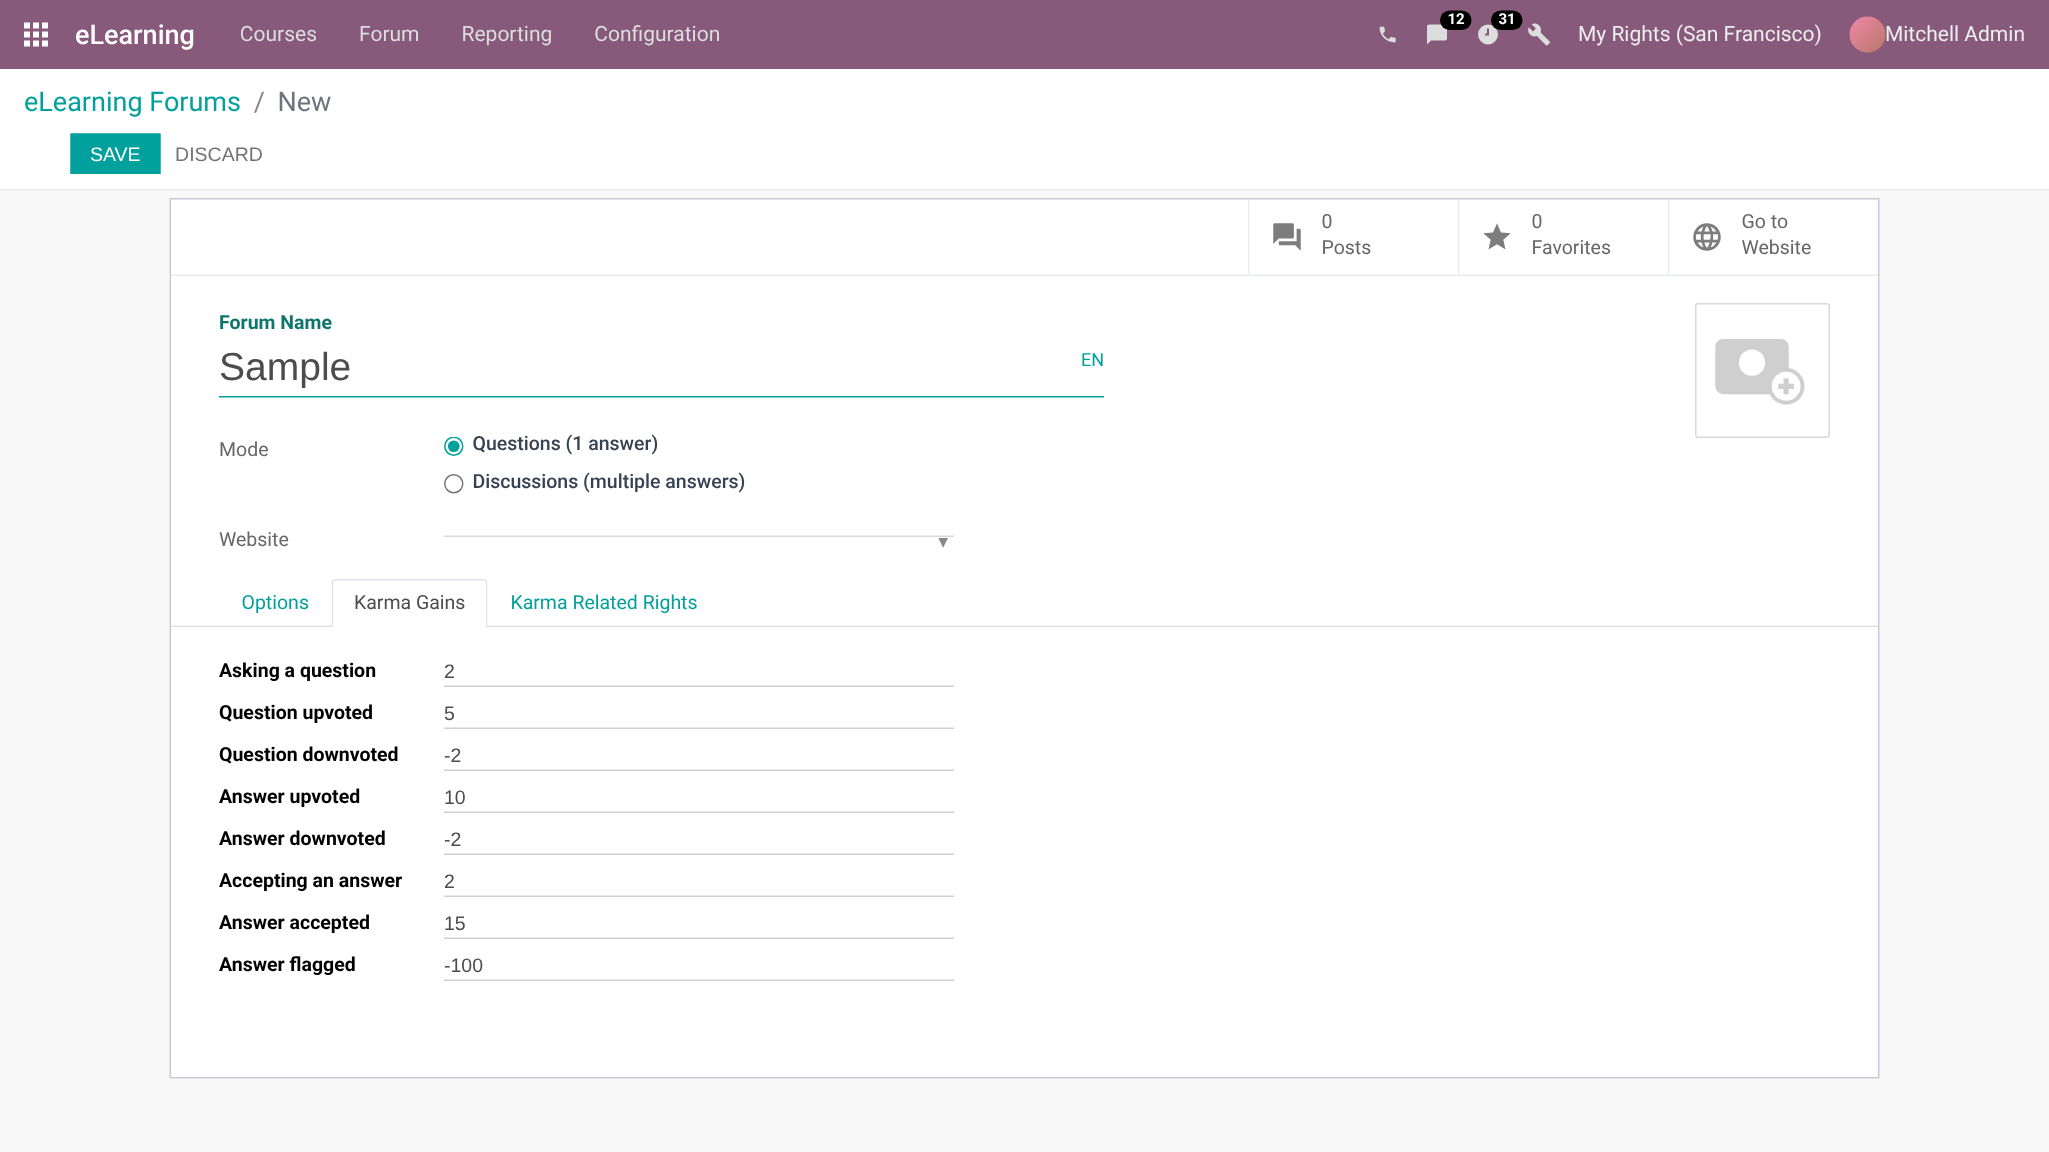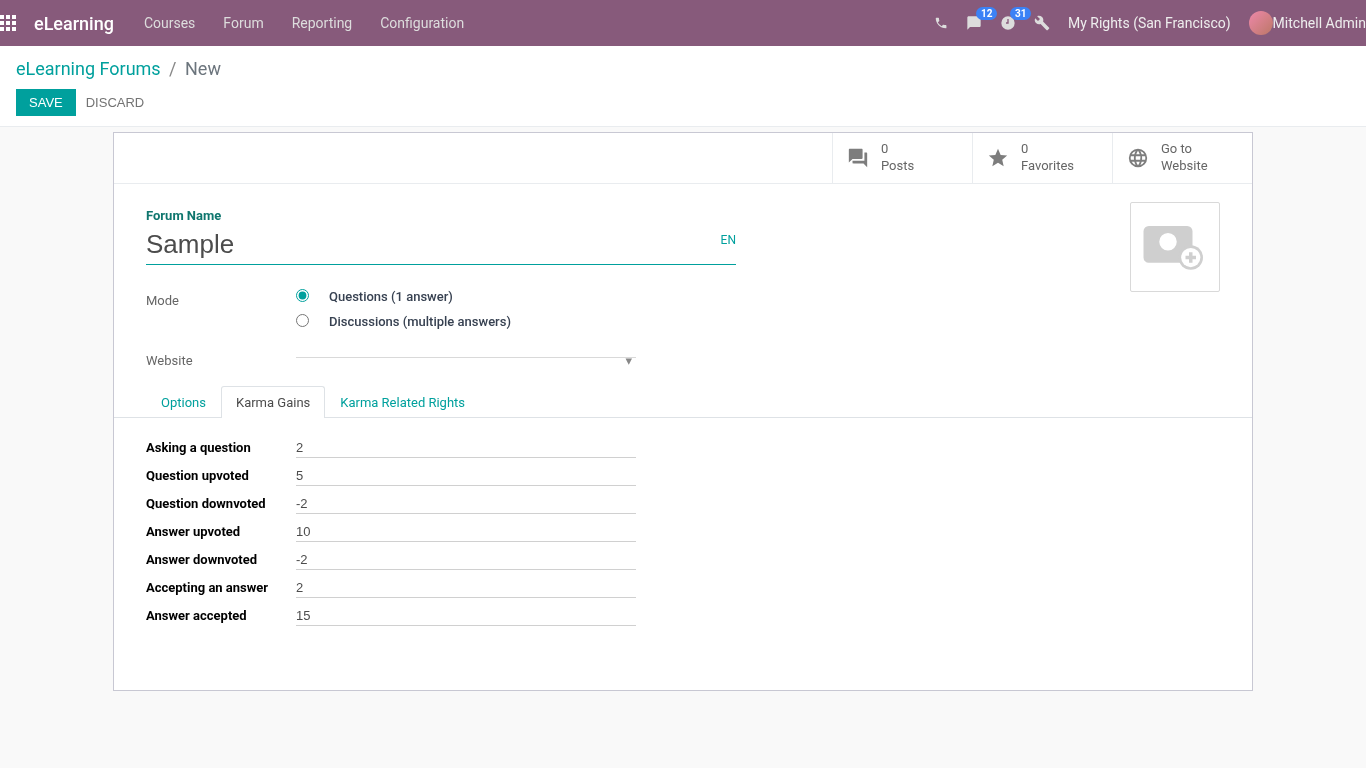--- a/index.html
+++ b/index.html
@@ -1,59 +1,59 @@
 <!DOCTYPE html>
 <html><head>
 <meta charset="utf-8">
 <style>
 * { box-sizing: border-box; margin: 0; padding: 0; }
 body { font-family: -apple-system, BlinkMacSystemFont, "Segoe UI", Roboto, "Helvetica Neue", Arial, sans-serif; font-size: 13px; color: #4c4c4c; background: #f9f9f9; }
 
-.topbar { background: #875a7b; color: #fff; height: 46px; display: flex; align-items: center; padding: 0 0; }
+.topbar { background: #875a7b; color: #fff; height: 46px; display: flex; align-items: center; padding: 0 16px; }
 .topbar .apps-icon { width: 16px; height: 16px; display: grid; grid-template-columns: repeat(3, 4px); grid-template-rows: repeat(3, 4px); gap: 2px; margin-right: 18px; cursor: pointer; }
 .topbar .apps-icon span { background: #fff; width: 4px; height: 4px; }
 .topbar .brand { font-size: 18px; font-weight: 500; color: #fff; margin-right: 30px; }
 .topbar .menu { display: flex; gap: 28px; }
 .topbar .menu a { color: #ddd; text-decoration: none; font-size: 14px; cursor: pointer; }
 .topbar .spacer { flex: 1; }
 .topbar .right { display: flex; align-items: center; gap: 18px; }
 .topbar .icon-btn { position: relative; color: #ddd; cursor: pointer; }
-.topbar .badge { position: absolute; top: -8px; left: 10px; background: #3b82f6; color: #fff; font-size: 10px; padding: 1px 5px; border-radius: 8px; font-weight: bold; }
+.topbar .badge { position: absolute; top: -8px; left: 10px; background: #000000; color: #fff; font-size: 10px; padding: 1px 5px; border-radius: 8px; font-weight: bold; }
 .topbar .company { color: #eee; font-size: 14px; cursor: pointer; }
 .topbar .user { display: flex; align-items: center; gap: 0; color: #eee; font-size: 14px; cursor: pointer; }
 .topbar .avatar { width: 24px; height: 24px; border-radius: 50%; background: linear-gradient(135deg, #e8a, #b76); }
 
 .subhead { background: #fff; padding: 12px 16px 10px; border-bottom: 1px solid #e9ecef; }
 .breadcrumb { font-size: 18px; margin-bottom: 10px; }
 .breadcrumb .root { color: #00a09d; cursor: pointer; }
 .breadcrumb .sep { color: #888; margin: 0 4px; }
 .breadcrumb .current { color: #6c757d; }
 .actions { display: flex; gap: 10px; align-items: center; }
-.btn-primary { background: #00a09d; color: #fff; border: 1px solid #00a09d; padding: 5px 12px; font-size: 13px; font-weight: 500; cursor: pointer; text-transform: uppercase; }
+.btn-primary { background: #00a09d; color: #fff; border: 1px solid #00a09d; padding: 5px 12px; font-size: 13px; font-weight: 500; cursor: pointer; text-transform: uppercase; margin-left: 31px; }
 .btn-link { color: #737373; background: transparent; border: none; padding: 5px 0; font-size: 13px; font-weight: 500; cursor: pointer; text-transform: uppercase; }
 
 .content-wrap { padding: 0 8px; height: calc(100vh - 105px); overflow-y: scroll; }
 .form-sheet { max-width: 1140px; margin: 0 auto; background: #fff; border: 1px solid #c8c8d3; margin-top: 5px; }
 
 .statbar { display: flex; border-bottom: 1px solid #e9ecef; }
 .statbar .filler { flex: 1; }
 .stat-btn { display: flex; align-items: center; gap: 12px; padding: 8px 14px; border-left: 1px solid #e9ecef; min-width: 140px; cursor: pointer; }
 .stat-btn .stxt { display: flex; flex-direction: column; line-height: 1.3; color: #666; }
 
 .form-body { padding: 24px 32px 8px; position: relative; }
 .img-placeholder { position: absolute; right: 32px; top: 18px; width: 90px; height: 90px; border: 1px solid #d9d9d9; border-radius: 2px; display: flex; align-items: center; justify-content: center; color: #ccc; cursor: pointer; }
 
 .field-label { font-weight: 700; font-size: 13px; color: #0f766e; margin-bottom: 4px; }
 .name-wrap { position: relative; width: 590px; }
 .name-input { width: 100%; border: none; border-bottom: 1px solid #00a09d; font-size: 26px; padding: 2px 0 4px; outline: none; color: #4c4c4c; }
 .lang-badge { position: absolute; right: 0; top: 6px; color: #00a09d; font-weight: 400; font-size: 12px; cursor: pointer; }
 
 .form-row { display: flex; margin-top: 24px; align-items: flex-start; }
 .form-row .lbl { width: 150px; font-weight: 400; color: #666; padding-top: 4px; }
-.radio-group label { display: flex; align-items: flex-start; gap: 20px; margin-bottom: 10px; cursor: pointer; color: #374151; font-weight: 500; }
+.radio-group label { display: flex; align-items: flex-end; gap: 6px; margin-bottom: 10px; cursor: pointer; color: #374151; font-weight: 500; }
 .radio-group input { accent-color: #00a09d; }
 .select-input { width: 340px; border: none; border-bottom: 1px solid #d9d9d9; padding: 4px 0; background: transparent; cursor: pointer; position: relative; }
 .select-input::after { content: "▾"; position: absolute; right: 4px; color: #888; }
 
 .tabs { display: flex; border-bottom: 1px solid #dee2e6; padding: 0 32px; margin-top: 10px; }
 .tab { padding: 8px 14px; border: 1px solid transparent; border-bottom: none; margin-bottom: -1px; cursor: pointer; color: #00a09d; font-size: 13px; }
 .tab.active { border-color: #dee2e6; background: #fff; color: #4c4c4c; border-radius: 3px 3px 0 0; }
 
 .tab-content { padding: 16px 32px 60px; }
 .kv-row { display: flex; align-items: center; height: 28px; }
@@ -232,16 +232,20 @@
           <input class="kval" value="-2" style="">
         </div>
       <div class="kv-row">
           <div class="klabel">Accepting an answer</div>
           <input class="kval" value="2" style="">
         </div>
       <div class="kv-row">
           <div class="klabel">Answer accepted</div>
           <input class="kval" value="15" style="">
         </div>
+      <div class="kv-row">
+          <div class="klabel">Answer flagged</div>
+          <input class="kval" value="-100" style="">
+        </div>
     </div>
 
   </div>
 </div>
 
 </body></html>

